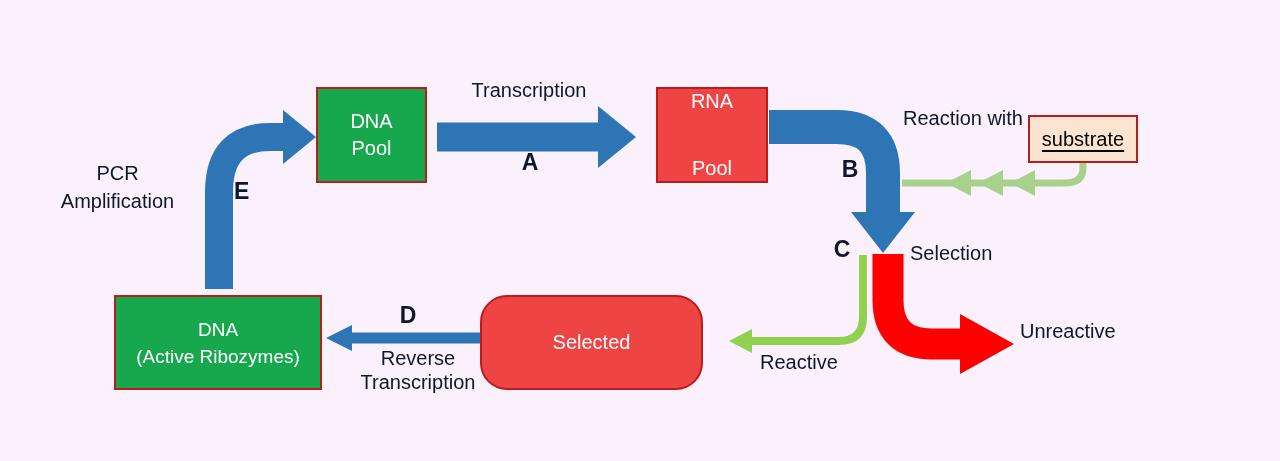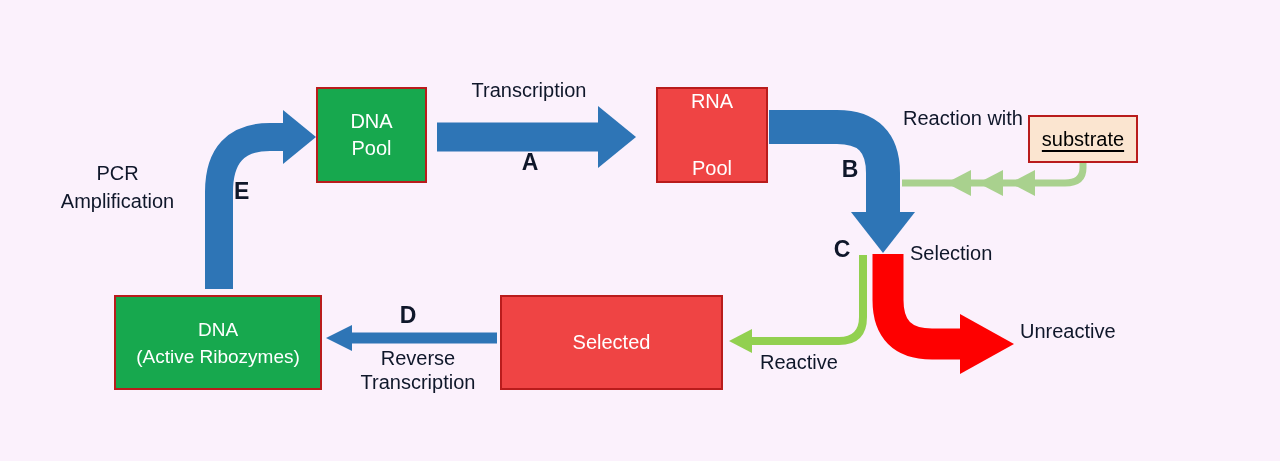--- a/index.html
+++ b/index.html
@@ -50,21 +50,21 @@
   }
   .lbl-center { text-align: center; }
   .lbl-right  { text-align: right; }
   .step {
     font-weight: 700;
     font-size: 23px;
   }
   #dna-pool        { left: 316px; top:  87px; width: 111px; height: 96px; }
   #rna-pool        { left: 656px; top:  87px; width: 112px; height: 96px; }
   #substrate-box   { left: 1028px; top: 96px; width: 110px; height: 48px; margin-top: 19px; }
-  #selected-box    { left: 500px; top: 295px; width: 223px; height: 95px; }
+  #selected-box    { left: 480px; top: 295px; width: 223px; height: 95px; border-radius: 27px; }
   #dna-active-box  { left: 114px; top: 295px; width: 208px; height: 95px; font-size: 19px; }
   #lbl-transcription { left: 429px; top:  78px; width: 200px; }
   #lbl-a             { left: 508px; top: 150px; width:  44px; }
   #lbl-b             { left: 828px; top: 157px; width:  44px; }
   #lbl-c             { left: 822px; top: 237px; width:  40px; }
   #lbl-selection     { left: 910px; top: 241px; }
   #lbl-reaction-with { left: 880px; top: 106px; width: 143px; }
   #lbl-unreactive-1  { left: 1020px; top: 319px; }
   #lbl-unreactive-2  { left: 1020px; top: 347px; }
   #lbl-reactive      { left: 760px; top: 350px; }

